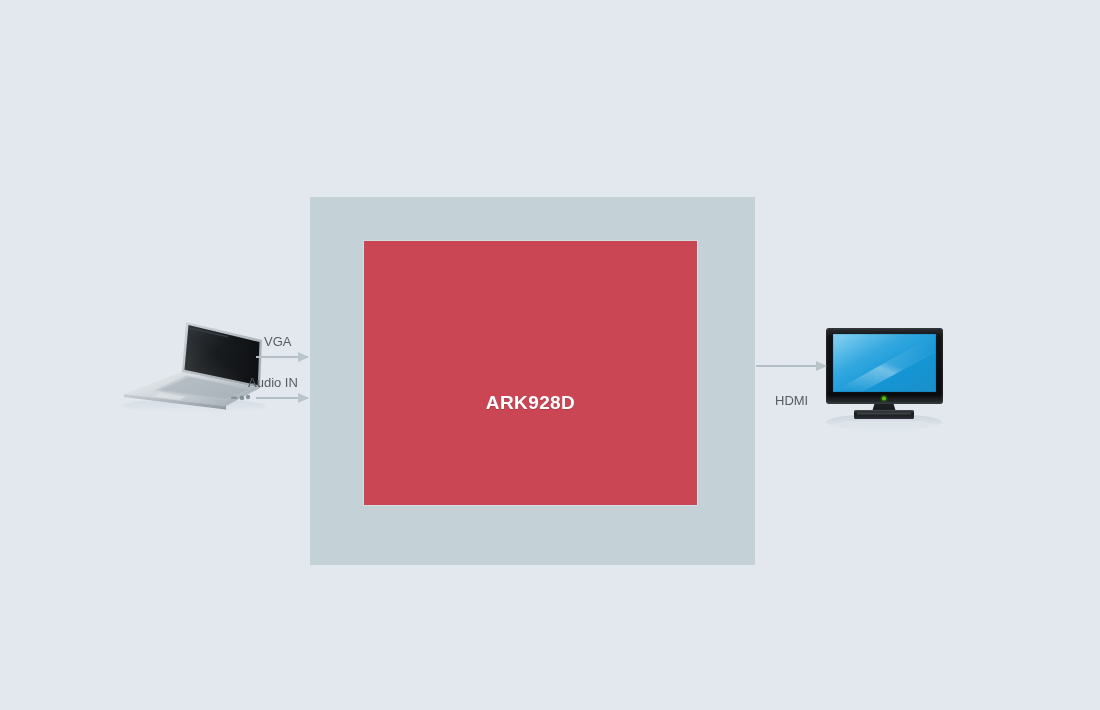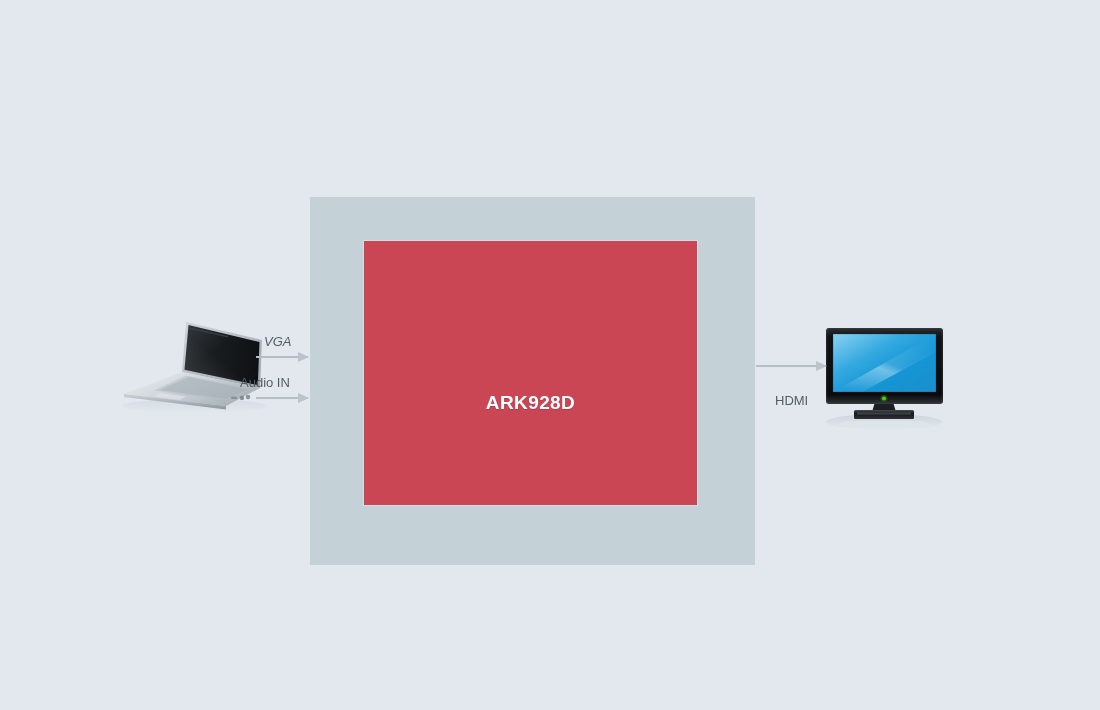--- a/index.html
+++ b/index.html
@@ -78,23 +78,23 @@
     border-left: 11px solid #b9c4cb;
   }
   .conn-label {
     position: absolute;
     color: #555d63;
     font-size: 13px;
     white-space: nowrap;
   }
 
   #conn-vga      { left: 256px; top: 356px; width: 52px; }
-  #label-vga     { left: 264px; top: 334px; font-style: italic; }
+  #label-vga     { left: 264px; top: 334px; }
   #conn-audio    { left: 256px; top: 397px; width: 52px; }
-  #label-audio   { left: 240px; top: 375px; }
+  #label-audio   { left: 248px; top: 375px; }
   #conn-hdmi     { left: 756px; top: 365px; width: 70px; }
   #label-hdmi    { left: 775px; top: 349px; margin-top: 44px; }
 
   
   .laptop {
     position: absolute;
     left: 110px;
     top: 310px;
     width: 165px;
     height: 105px;

